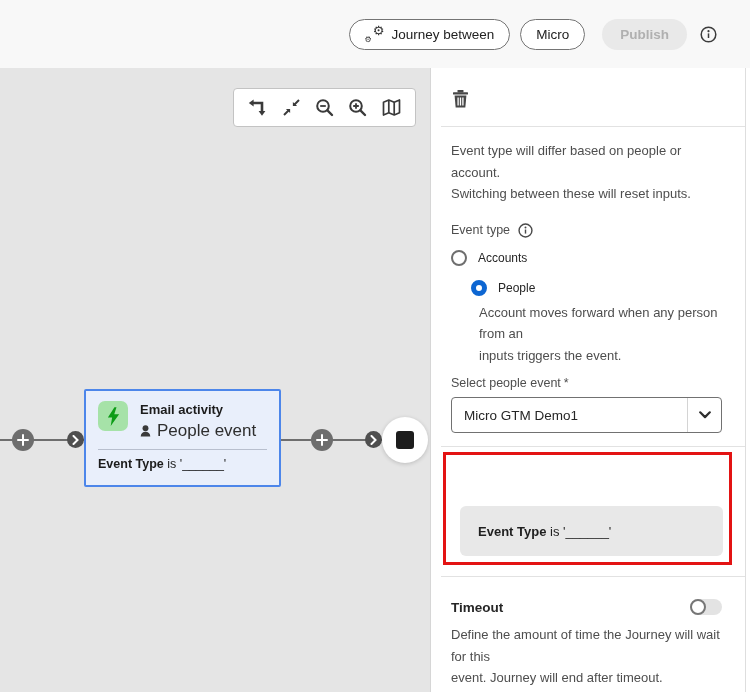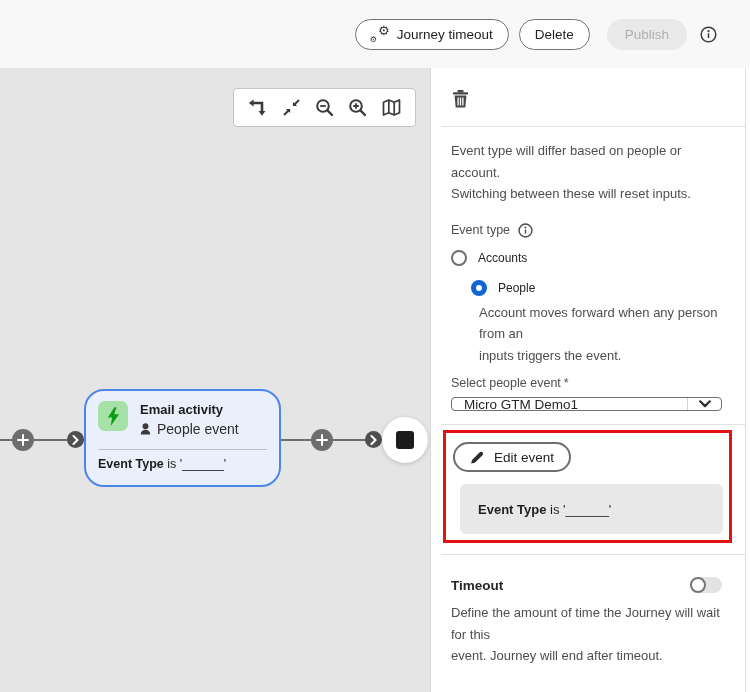--- a/index.html
+++ b/index.html
@@ -11,21 +11,21 @@
 
   
   .topbar { position:absolute; left:0; top:0; width:750px; height:68px;
     background:var(--topbar-bg,#f8f8f8); display:flex; align-items:center;
     justify-content:flex-end; padding-right:33px; }
   .btn { height:31px; display:inline-flex; align-items:center; gap:9px;
     padding:0 15px; border:1.6px solid #747474; border-radius:16px;
     background:#fff; font-size:13.5px; color:#222; cursor:pointer; white-space:nowrap; }
   .btn-delete { margin-left:10px; }
   .btn-publish { margin-left:17px; background:#e9e9e9; border:none;
-    color:#b0b0b0; font-weight:normal; padding:0 18px; }
+    color:#b0b0b0; font-weight:bold; padding:0 18px; }
   .info-btn { margin-left:13px; display:flex; color:#3c3c3c; }
   .gear-wrap { position:relative; width:17px; height:16px;
     font-family:"DejaVu Sans",sans-serif; color:#333; line-height:1; }
   .gear-big { position:absolute; right:-2px; top:-2px; font-size:13px; }
   .gear-small { position:absolute; left:-1px; bottom:-2px; font-size:8px; }
 
   
   .canvas { position:absolute; left:0; top:68px; width:430px; height:624px;
     background:var(--canvas-bg,#e5e5e5); }
   .cv-toolbar { position:absolute; left:233px; top:20px; width:183px; height:39px;
@@ -40,27 +40,27 @@
     border-radius:50%; background:#6d6d6d; display:flex; align-items:center;
     justify-content:center; cursor:pointer; }
   .pc1 { left:12px; } .pc2 { left:311px; }
   .chev-circle { position:absolute; top:363px; width:17px; height:17px;
     border-radius:50%; background:#4f4f4f; display:flex; align-items:center;
     justify-content:center; }
   .cc1 { left:67px; } .cc2 { left:365px; }
 
   .node { position:absolute; left:84px; top:321px; width:197px; height:98px;
     background:var(--node-bg,#e9effb); border:2px solid var(--node-border,#4d86ea);
-    border-radius:20px; padding:10px 12px; cursor:pointer; }
+    border-radius:2px; padding:10px 12px; cursor:pointer; }
   .node-head { display:flex; gap:12px; }
   .node-icon { width:30px; height:30px; border-radius:7px; flex:none;
     background:var(--event-icon-bg,#a6e2a8); display:flex; align-items:center;
     justify-content:center; }
   .node-title { font-size:13px; font-weight:bold; color:#1c1c1c; margin-top:1px; }
-  .node-sub { display:flex; align-items:center; gap:6px; font-size:14px;
+  .node-sub { display:flex; align-items:center; gap:6px; font-size:17px;
     color:#2e2e2e; margin-top:4px; }
   .node-divider { position:absolute; left:12px; right:12px; top:58px;
     height:1px; background:#b8bfce; }
   .node-cond { position:absolute; left:12px; top:66px; font-size:12.5px; color:#1c1c1c; }
   .bold { font-weight:bold; }
 
   .end-node { position:absolute; left:382px; top:349px; width:46px; height:46px;
     border-radius:50%; background:#fff; display:flex; align-items:center;
     justify-content:center; box-shadow:0 1px 4px rgba(0,0,0,.18); cursor:pointer; }
   .end-square { width:18px; height:18px; background:#1c1c1c; border-radius:3px; }
@@ -81,21 +81,21 @@
     font-size:12.5px; color:#4e4e4e; }
   .radio-row { display:flex; align-items:center; gap:11px; font-size:12px;
     color:#262626; cursor:pointer; }
   .r1 { margin-top:12px; } .r2 { margin-top:14px;padding-left:20px; }
   .radio { width:16px; height:16px; border-radius:50%;
     border:2px solid #6e6e6e; background:#fff; flex:none; }
   .radio.on { border:5px solid var(--accent-blue,#0d66d2); }
   .people-desc { margin-left:28px; margin-top:6px; }
   .select-label { margin-top:10px; display:flex; gap:3px; font-size:12.5px;
     color:#4e4e4e; }
-  .picker { margin-top:7px; height:14px; border:1px solid #717171; border-radius:4px;
+  .picker { margin-top:7px; height:36px; border:1px solid #717171; border-radius:4px;
     background:#fff; display:flex; align-items:stretch; overflow:hidden; cursor:pointer; }
   .picker-value { flex:1; display:flex; align-items:center; padding-left:12px;
     font-size:13.5px; color:#262626; }
   .picker-chev { width:34px; border-left:1px solid #d4d4d4; display:flex;
     align-items:center; justify-content:center; color:#2f2f2f; }
 
   .annotation { margin-top:5px; margin-left:-8px; width:289px; height:113px;
     border:3px solid var(--annotation-red,#e31313); position:relative; }
   .edit-btn { position:absolute; left:7px; top:9px; height:30px;
     display:inline-flex; align-items:center; gap:10px; padding:0 15px;
@@ -116,24 +116,24 @@
 </style>
 </head>
 <body>
 
 <div class="topbar">
   <button class="btn">
     <span class="gear-wrap">
       <span class="gear-big">⚙</span>
         <span class="gear-small">⚙</span>
     </span>
-    <span>Journey timeout</span>
+    <span>Journey between</span>
   </button>
   <button class="btn btn-delete">
-    <span>Delete</span>
+    <span>Micro</span>
   </button>
   <button class="btn btn-publish">
     <span>Publish</span>
   </button>
   <span class="info-btn">
     <svg width="17" height="17" viewBox="0 0 17 17">
         <circle cx="8.5" cy="8.5" r="7.3" fill="none" stroke="currentColor" stroke-width="1.5"></circle>
         <circle cx="8.5" cy="5.2" r="1.1" fill="currentColor"></circle>
         <rect x="7.75" y="7.4" width="1.5" height="4.6" fill="currentColor"></rect>
       </svg>
@@ -284,26 +284,20 @@
     <span class="picker-chev">
       <svg width="12" height="8" viewBox="0 0 12 8">
           <path d="M1.2 1.3l4.8 4.8 4.8-4.8" stroke="currentColor" stroke-width="2.2" fill="none" stroke-linecap="round" stroke-linejoin="round"></path>
         </svg>
     </span>
   </div>
 
   <div class="divider d2"></div>
 
   <div class="annotation">
-    <button class="edit-btn">
-      <svg width="14" height="15" viewBox="0 0 15 15">
-          <path d="M1.2 13.8l1-3.7L10.4 2a2.1 2.1 0 013 3l-8.2 8.1z" fill="#2b2b2b"></path>
-        </svg>
-      <span>Edit event</span>
-    </button>
     <div class="cond-box">
       <span><span class="bold">Event Type</span><span> is '______'</span></span>
     </div>
   </div>
 
   <div class="divider d3"></div>
 
   <div class="timeout-row">
     <span class="timeout-label">Timeout</span>
     <span class="toggle">

